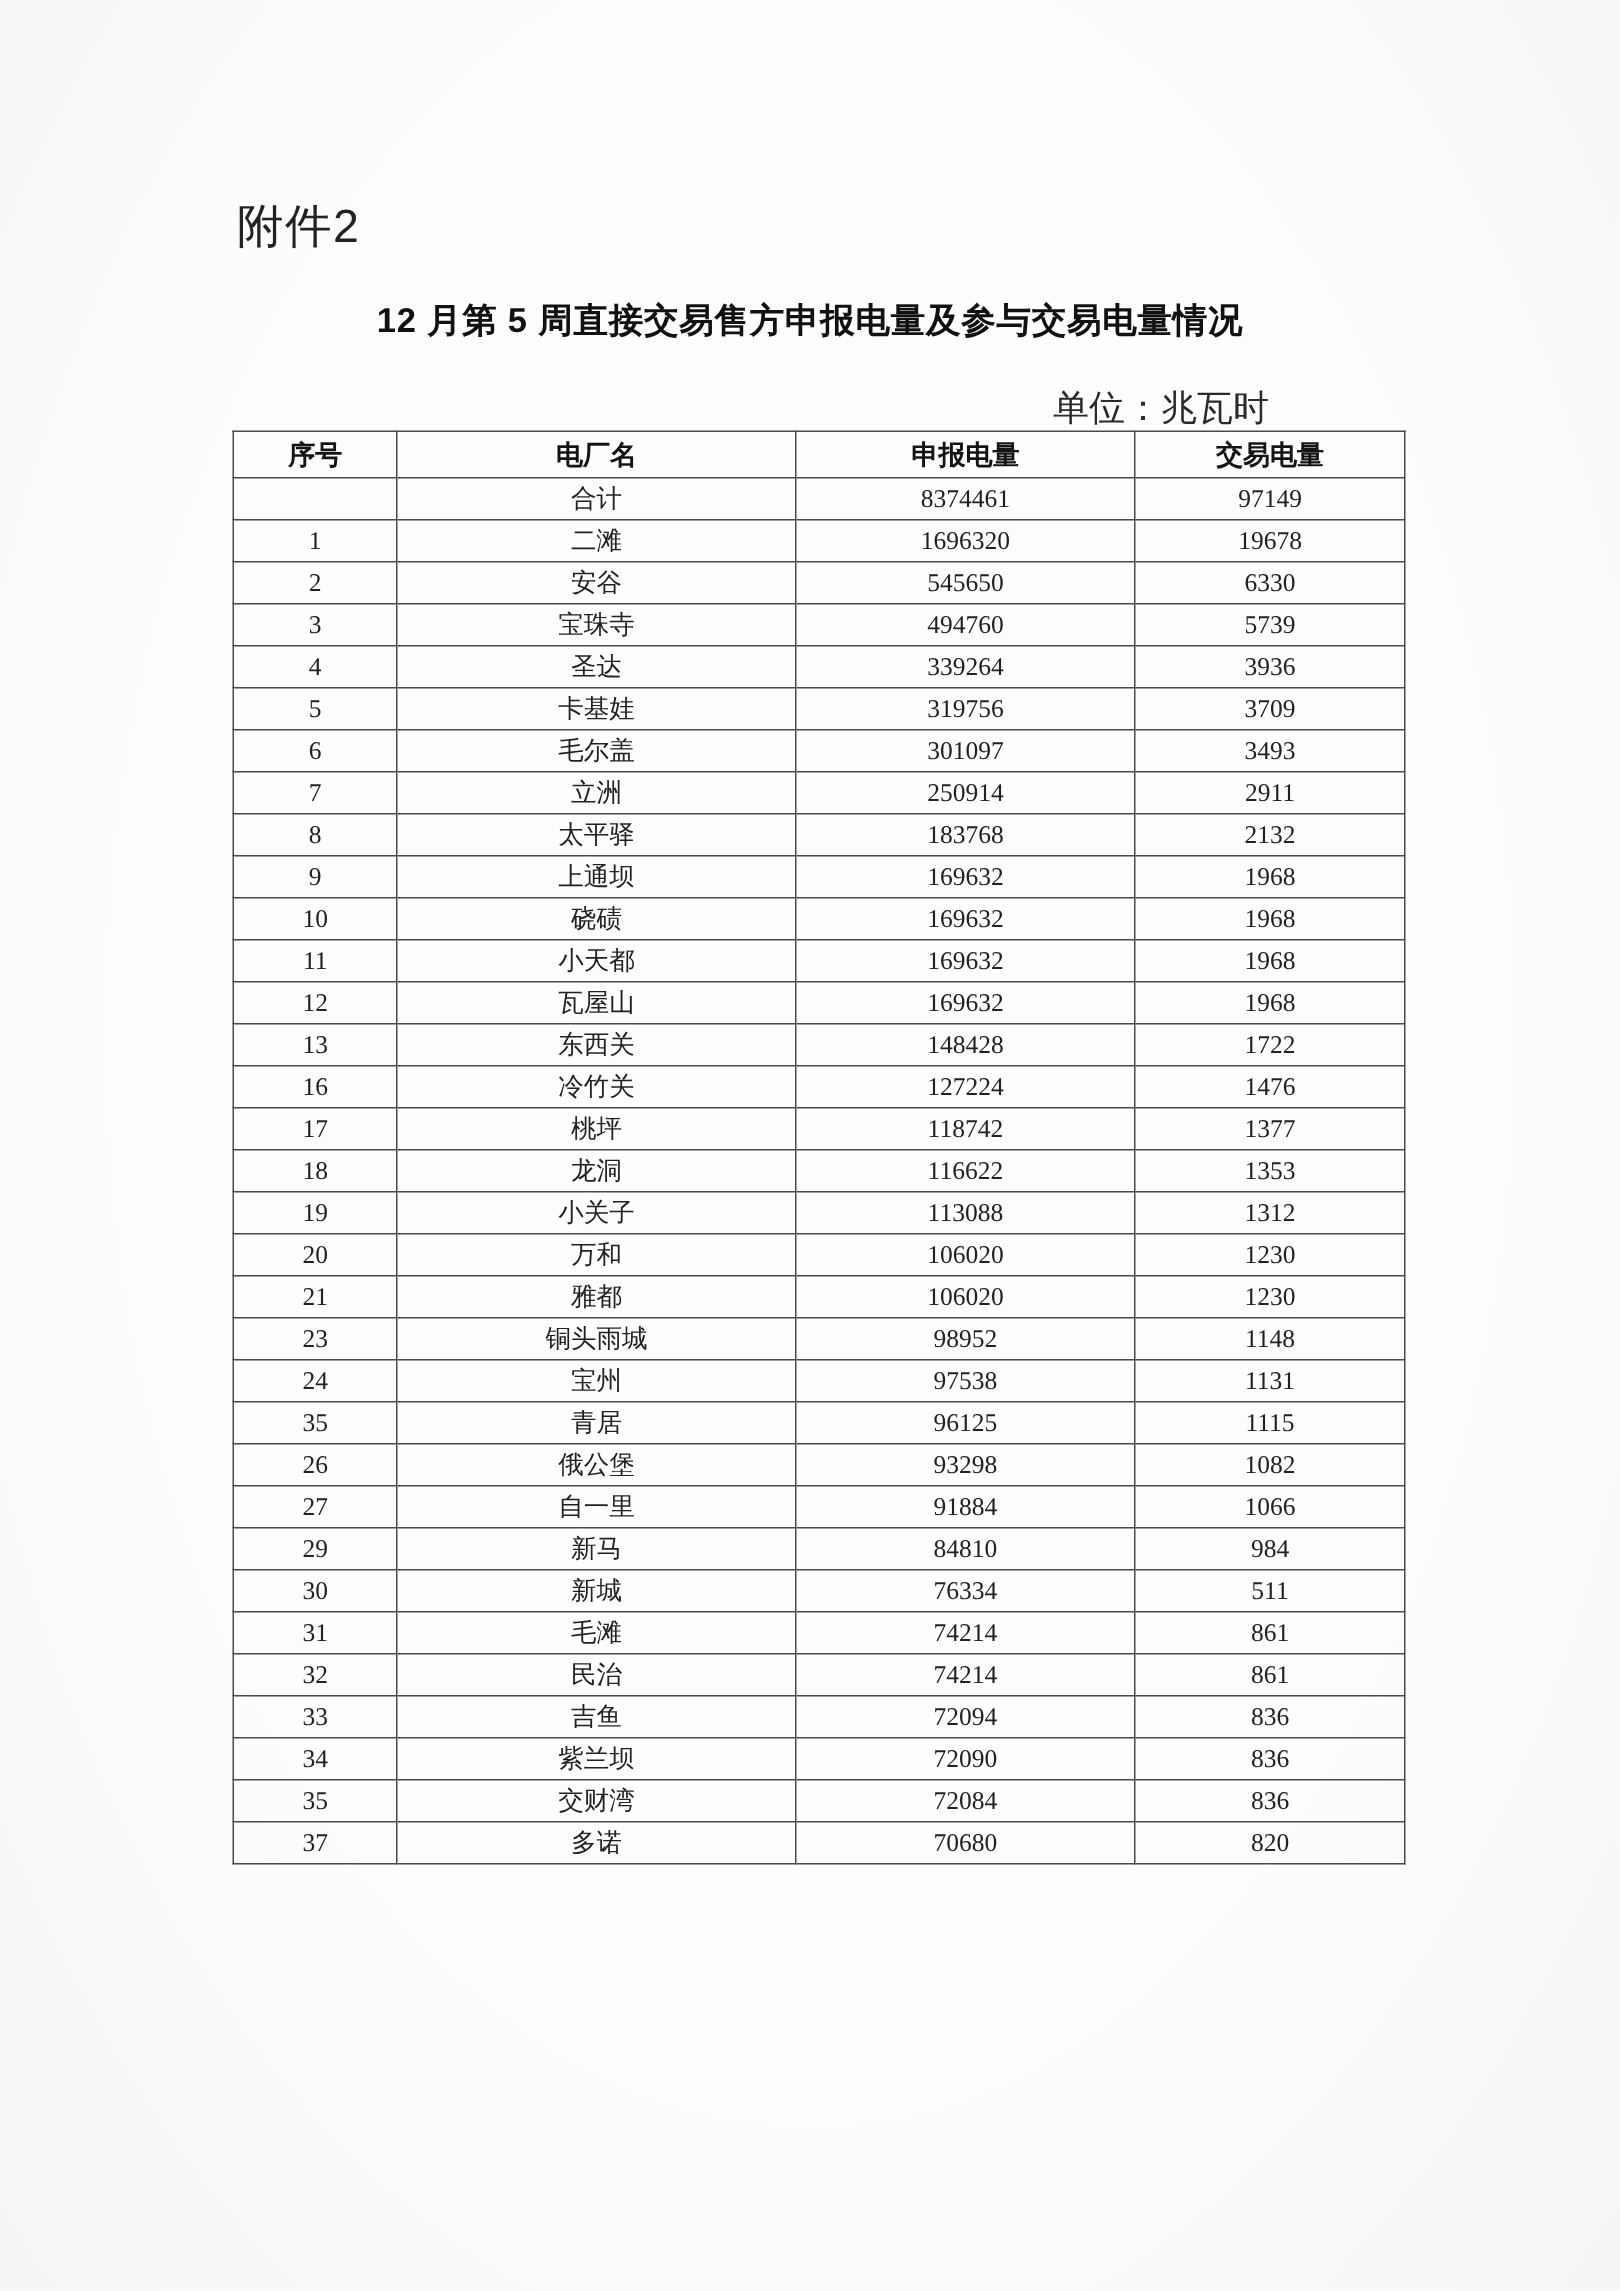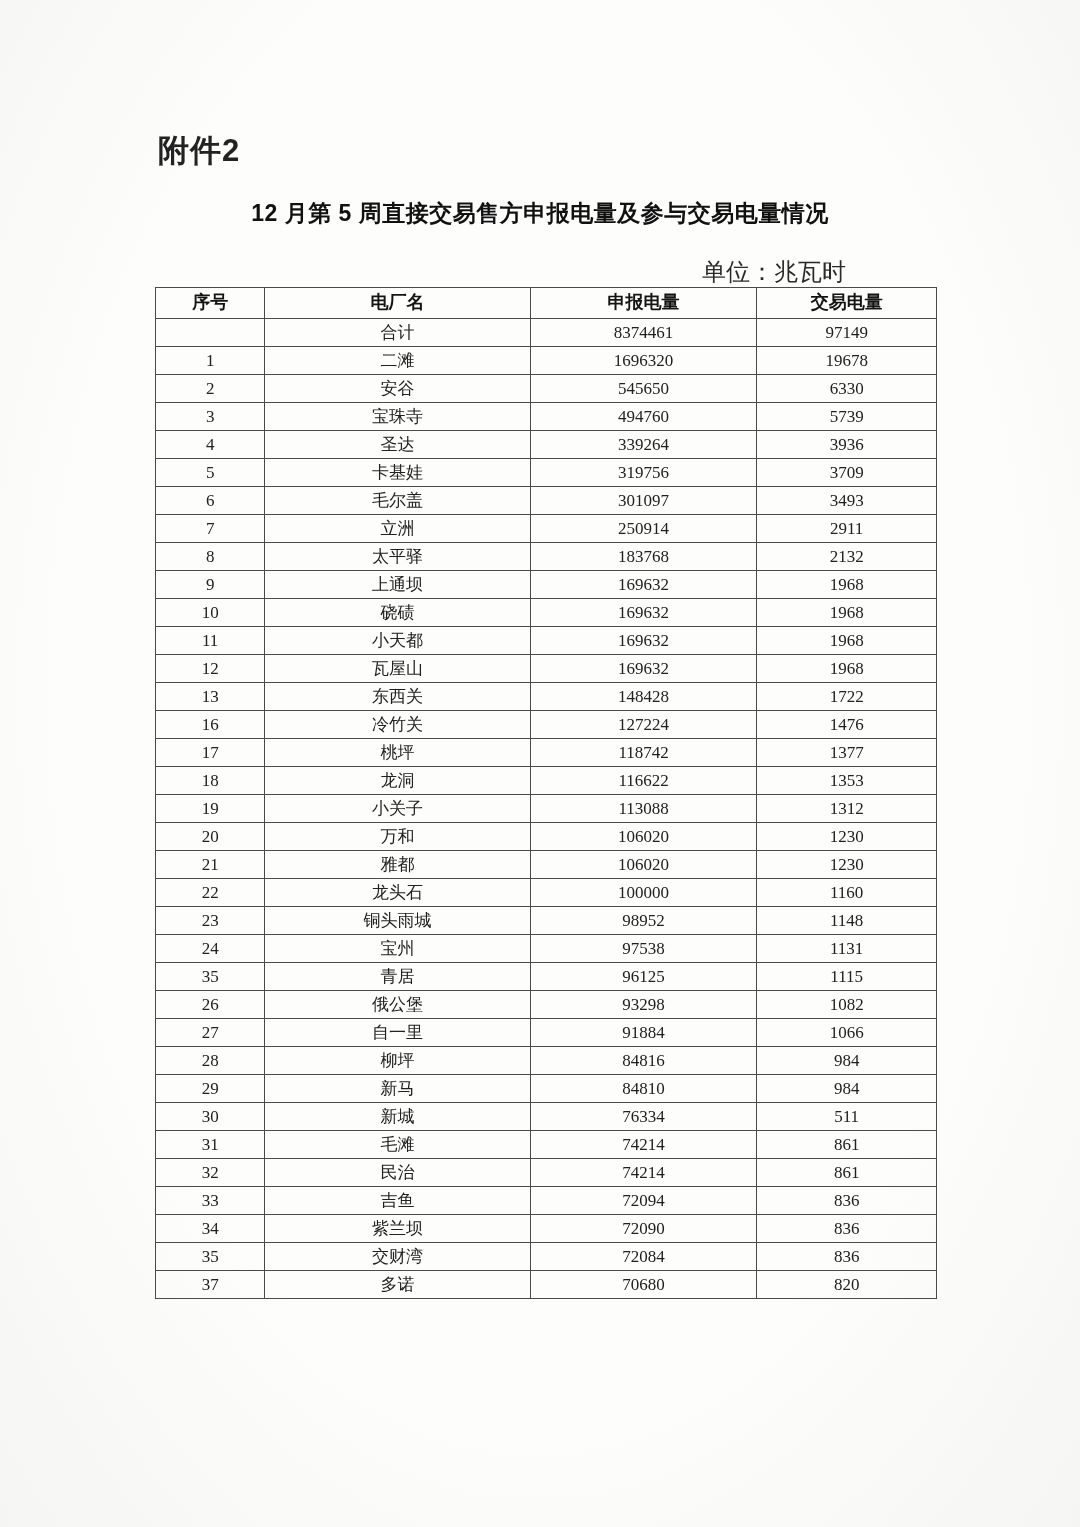--- a/index.html
+++ b/index.html
@@ -15,21 +15,21 @@
     width: 1080px;
     height: 1527px;
     background: radial-gradient(ellipse at 50% 45%, #fdfdfc 60%, #f5f5f3 100%);
     overflow: hidden;
   }
   .attachment-label {
     position: absolute;
     left: 158px;
     top: 130px;
     font-size: 31px;
-    font-weight: 700;
+    font-weight: 400;
     font-family: "Liberation Sans", "DejaVu Sans", sans-serif;
     letter-spacing: 1px;
     color: #222;
   }
   .doc-title {
     position: absolute;
     left: 0;
     right: 0;
     top: 198px;
     text-align: center;
@@ -67,21 +67,21 @@
     font-size: 17px;
     line-height: 1;
     padding: 1px 2px;
     overflow: hidden;
     white-space: nowrap;
   }
   table.data-table th {
     height: 31px;
     font-size: 18px;
     font-weight: bold;
-    font-family: Liberation Mono, monospace;
+    font-family: Liberation Serif, serif;
     color: #141414;
   }
   table.data-table td { color: #212121; }
 </style>
 </head>
 <body>
 
 <div class="page">
 
   <div class="attachment-label">附件2</div>
@@ -220,26 +220,20 @@
           <td>106020</td>
           <td>1230</td>
         </tr>
         <tr>
           <td>21</td>
           <td>雅都</td>
           <td>106020</td>
           <td>1230</td>
         </tr>
         <tr>
-          <td>22</td>
-          <td>龙头石</td>
-          <td>100000</td>
-          <td>1160</td>
-        </tr>
-        <tr>
           <td>23</td>
           <td>铜头雨城</td>
           <td>98952</td>
           <td>1148</td>
         </tr>
         <tr>
           <td>24</td>
           <td>宝州</td>
           <td>97538</td>
           <td>1131</td>
@@ -256,26 +250,20 @@
           <td>93298</td>
           <td>1082</td>
         </tr>
         <tr>
           <td>27</td>
           <td>自一里</td>
           <td>91884</td>
           <td>1066</td>
         </tr>
         <tr>
-          <td>28</td>
-          <td>柳坪</td>
-          <td>84816</td>
-          <td>984</td>
-        </tr>
-        <tr>
           <td>29</td>
           <td>新马</td>
           <td>84810</td>
           <td>984</td>
         </tr>
         <tr>
           <td>30</td>
           <td>新城</td>
           <td>76334</td>
           <td>511</td>

